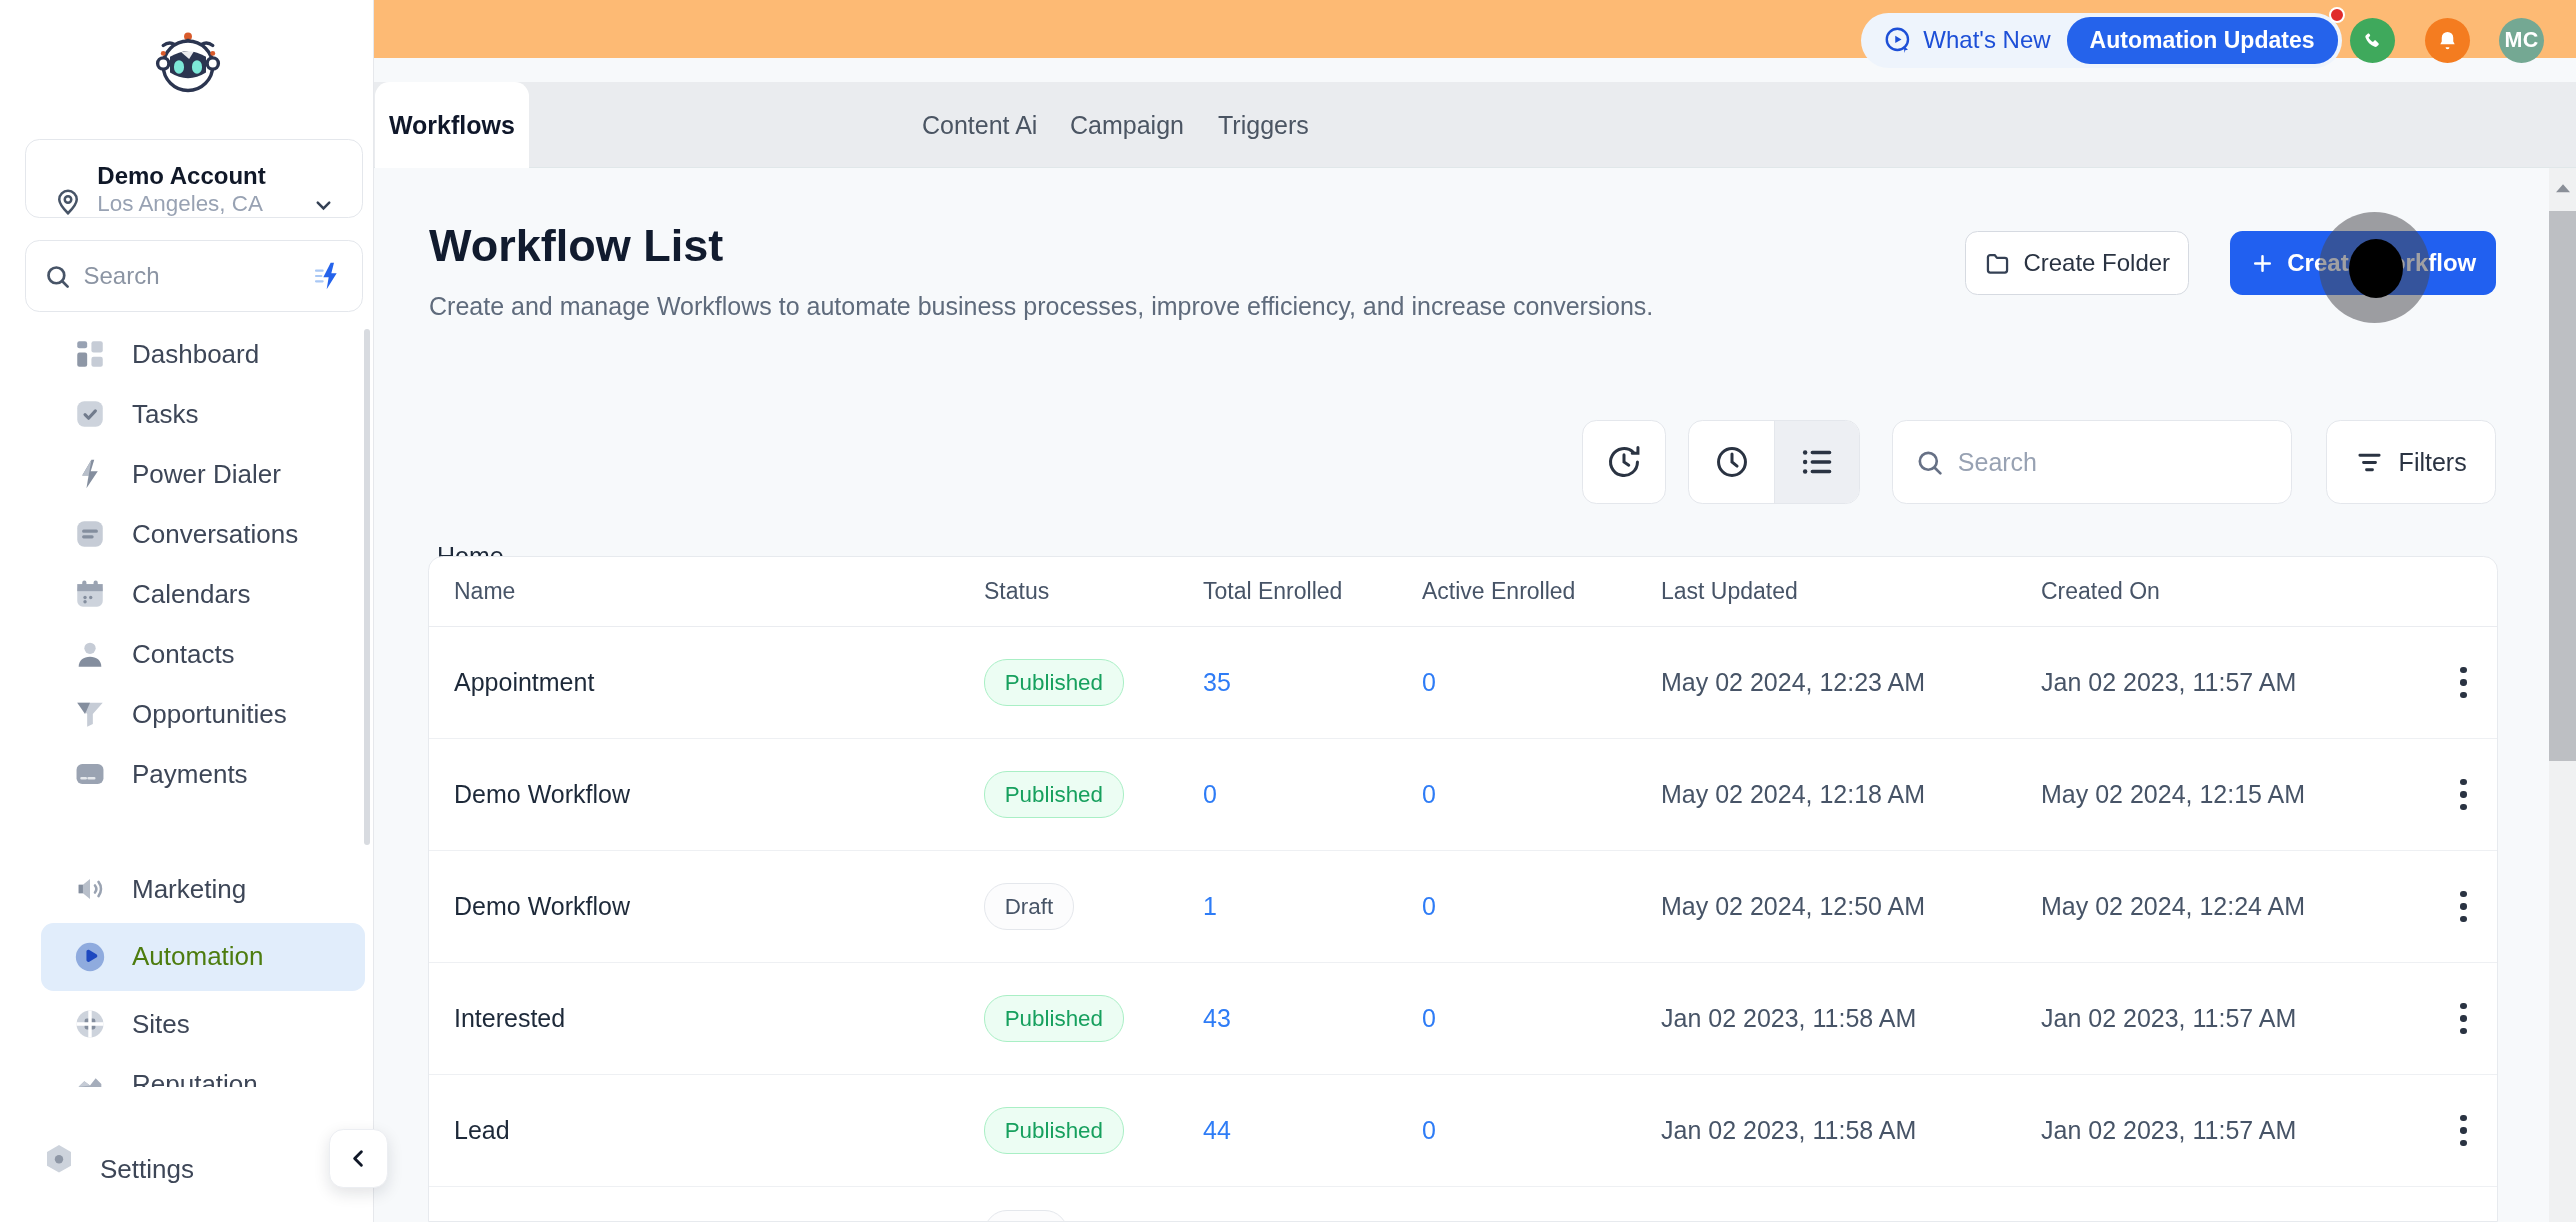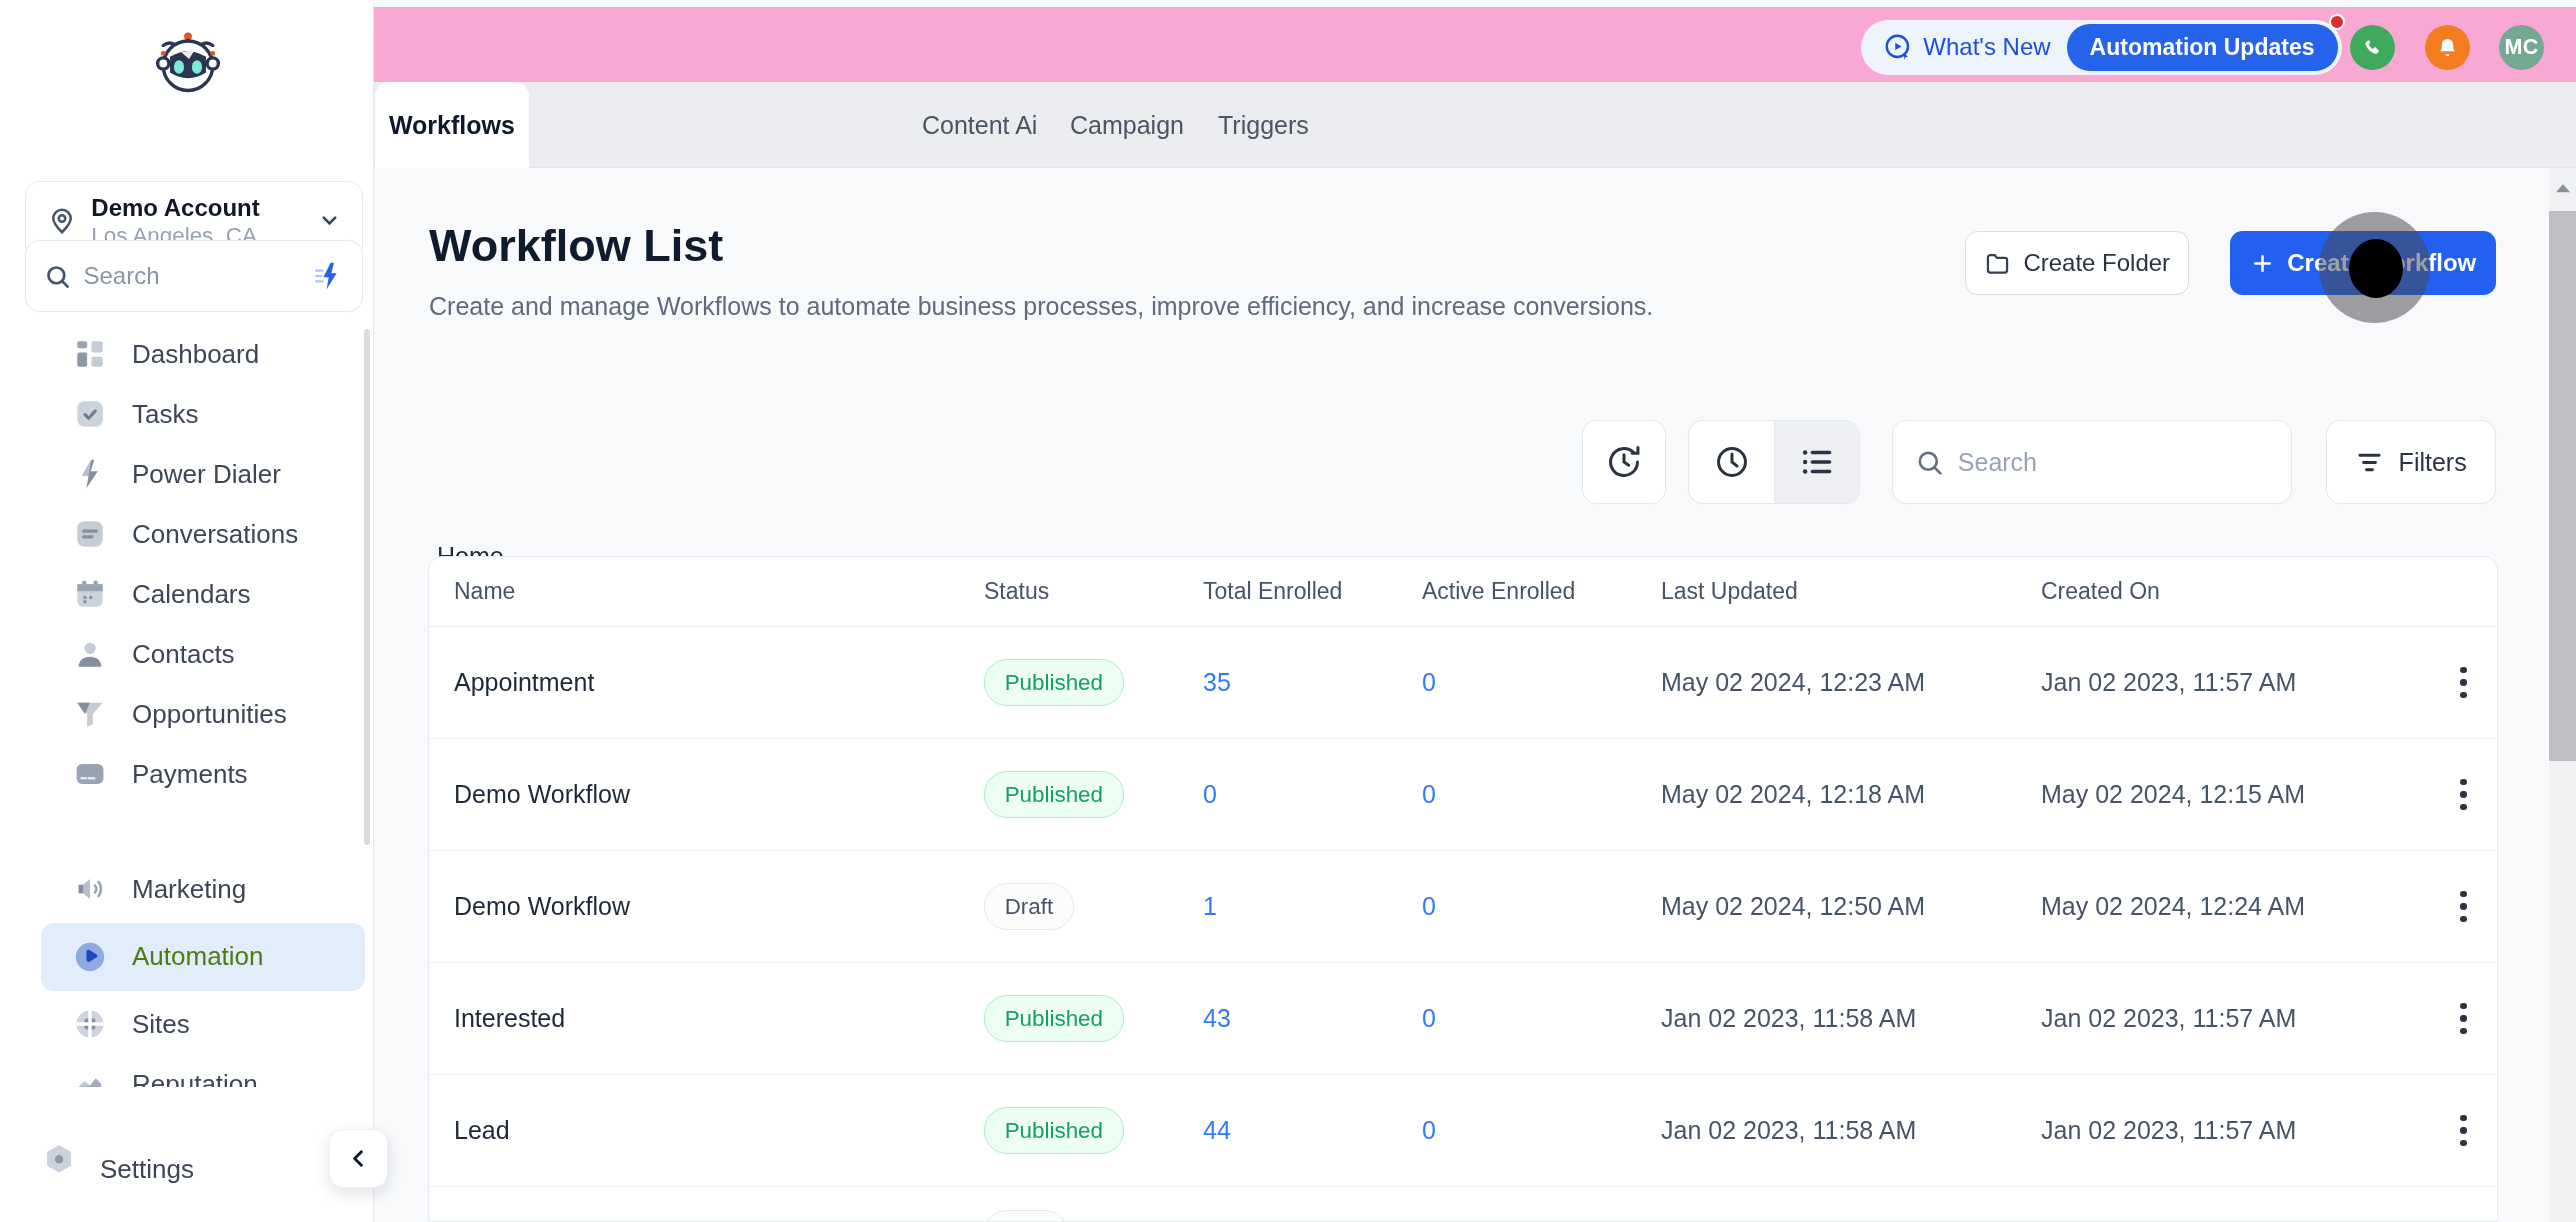--- a/index.html
+++ b/index.html
@@ -1,21 +1,21 @@
 <!DOCTYPE html>
 <html style="font-size:14.3px"><head>
 <meta charset="utf-8">
 <style>
   * { margin:0; padding:0; box-sizing:border-box; }
   html,body { width:2576px; height:1223px; overflow:hidden; font-family:"Liberation Sans","DejaVu Sans",sans-serif; background:#f7f9fb; }
 
   
   .sidebar { position:absolute; left:0; top:0; width:374px; height:1223px; background:#ffffff; border-right:0.9px solid #e6e8ec; z-index:20; }
   .logo { position:absolute; left:152px; top:23px; width:72px; height:72px; }
-  .account-box { position:absolute; left:25px; top:139px; width:338px; height:79px; border:0.9px solid #e4e7ec; border-radius:14.3px; background:#fff; display:flex; align-items:center; padding:0 21px; cursor:pointer;margin-top:42px; }
+  .account-box { position:absolute; left:25px; top:139px; width:338px; height:79px; border:0.9px solid #e4e7ec; border-radius:14.3px; background:#fff; display:flex; align-items:flex-end; padding:0 27px; cursor:pointer; }
   .account-box .pin { width:30px; height:30px; color:#475467; flex:none; }
   .account-texts { margin-left:14.3px; flex:1; min-width:0; }
   .account-name { font-size:24px; font-weight:bold; color:#101828; line-height:29px; }
   .account-loc { font-size:22.4px; color:#98a2b3; line-height:27px; }
   .account-box .chev { width:23px; height:23px; color:#344054; flex:none; }
   .side-search { position:absolute; left:25px; top:240px; width:338px; height:72px; border:0.9px solid #e4e7ec; border-radius:14.3px; background:#fff; display:flex; align-items:center; padding:0 18px; }
   .side-search .mag { width:27px; height:27px; color:#475467; flex:none; }
   .side-search input { border:none; outline:none; flex:1; margin-left:12.5px; font-size:24px; color:#344054; font-family:inherit; background:transparent; min-width:0; }
   .side-search input::placeholder { color:#8b94a3; }
   .side-search .bolt { width:32px; height:32px; flex:none; }
@@ -27,21 +27,21 @@
   .mi.active .lbl { color:#4d7c0f; font-weight:500; }
   .menu-gap { height:55px; }
   .side-thumb { position:absolute; right:2.7px; top:329px; width:6.3px; height:516px; background:#d8dbe0; border-radius:3.6px; }
   .settings-row { position:absolute; left:41px; top:1134px; display:flex; align-items:center; cursor:pointer; }
   .settings-row .ic { width:36px; height:36px; color:#9aa2b1; }
   .settings-row .lbl { margin-left:23px; font-size:26px; color:#3d4657;margin-top:20px; }
   .collapse-btn { position:absolute; left:329px; top:1129px; width:59px; height:59px; background:#fff; border:0.9px solid #eceef2; border-radius:14.3px; box-shadow:0 5.4px 16px rgba(16,24,40,.12); display:flex; align-items:center; justify-content:center; cursor:pointer; z-index:30; }
   .collapse-btn svg { width:23px; height:23px; color:#101828; }
 
   
-  .topbar { position:absolute; left:374px; top:7px; width:2202px; height:82px; background:#f9a8d4; }
+  .topbar { position:absolute; left:374px; top:0; width:2202px; height:58px; background:#fdba74; }
   .news-pill { position:absolute; right:234px; top:12.5px; height:55px; background:#eef4fc; border-radius:29px; display:flex; align-items:center; padding:0 4.5px 0 21.5px; cursor:pointer; }
   .news-pill .play { width:30px; height:30px; color:#1d4fd7; }
   .news-label { margin:0 16px 0 10.7px; font-size:24px; font-weight:500; color:#1d4fd7; white-space:nowrap; }
   .updates-pill { height:47px; background:#2563eb; border-radius:23px; color:#fff; font-size:23px; font-weight:bold; display:flex; align-items:center; padding:0 23px; white-space:nowrap; }
   .red-dot { position:absolute; right:231px; top:7.2px; width:16px; height:16px; border-radius:50%; background:#e02b2b; border:2.7px solid #fff; }
   .circle-btn { position:absolute; top:18px; width:45px; height:45px; border-radius:50%; display:flex; align-items:center; justify-content:center; cursor:pointer; }
   .circle-btn svg { width:23px; height:23px; color:#fff; }
   .cb-phone { right:181px; background:#3fa95c; }
   .cb-bell { right:106px; background:#f47c20; }
   .avatar { right:32px; background:#74a893; color:#fff; font-size:21.5px; font-weight:bold; letter-spacing:0.4px; }

